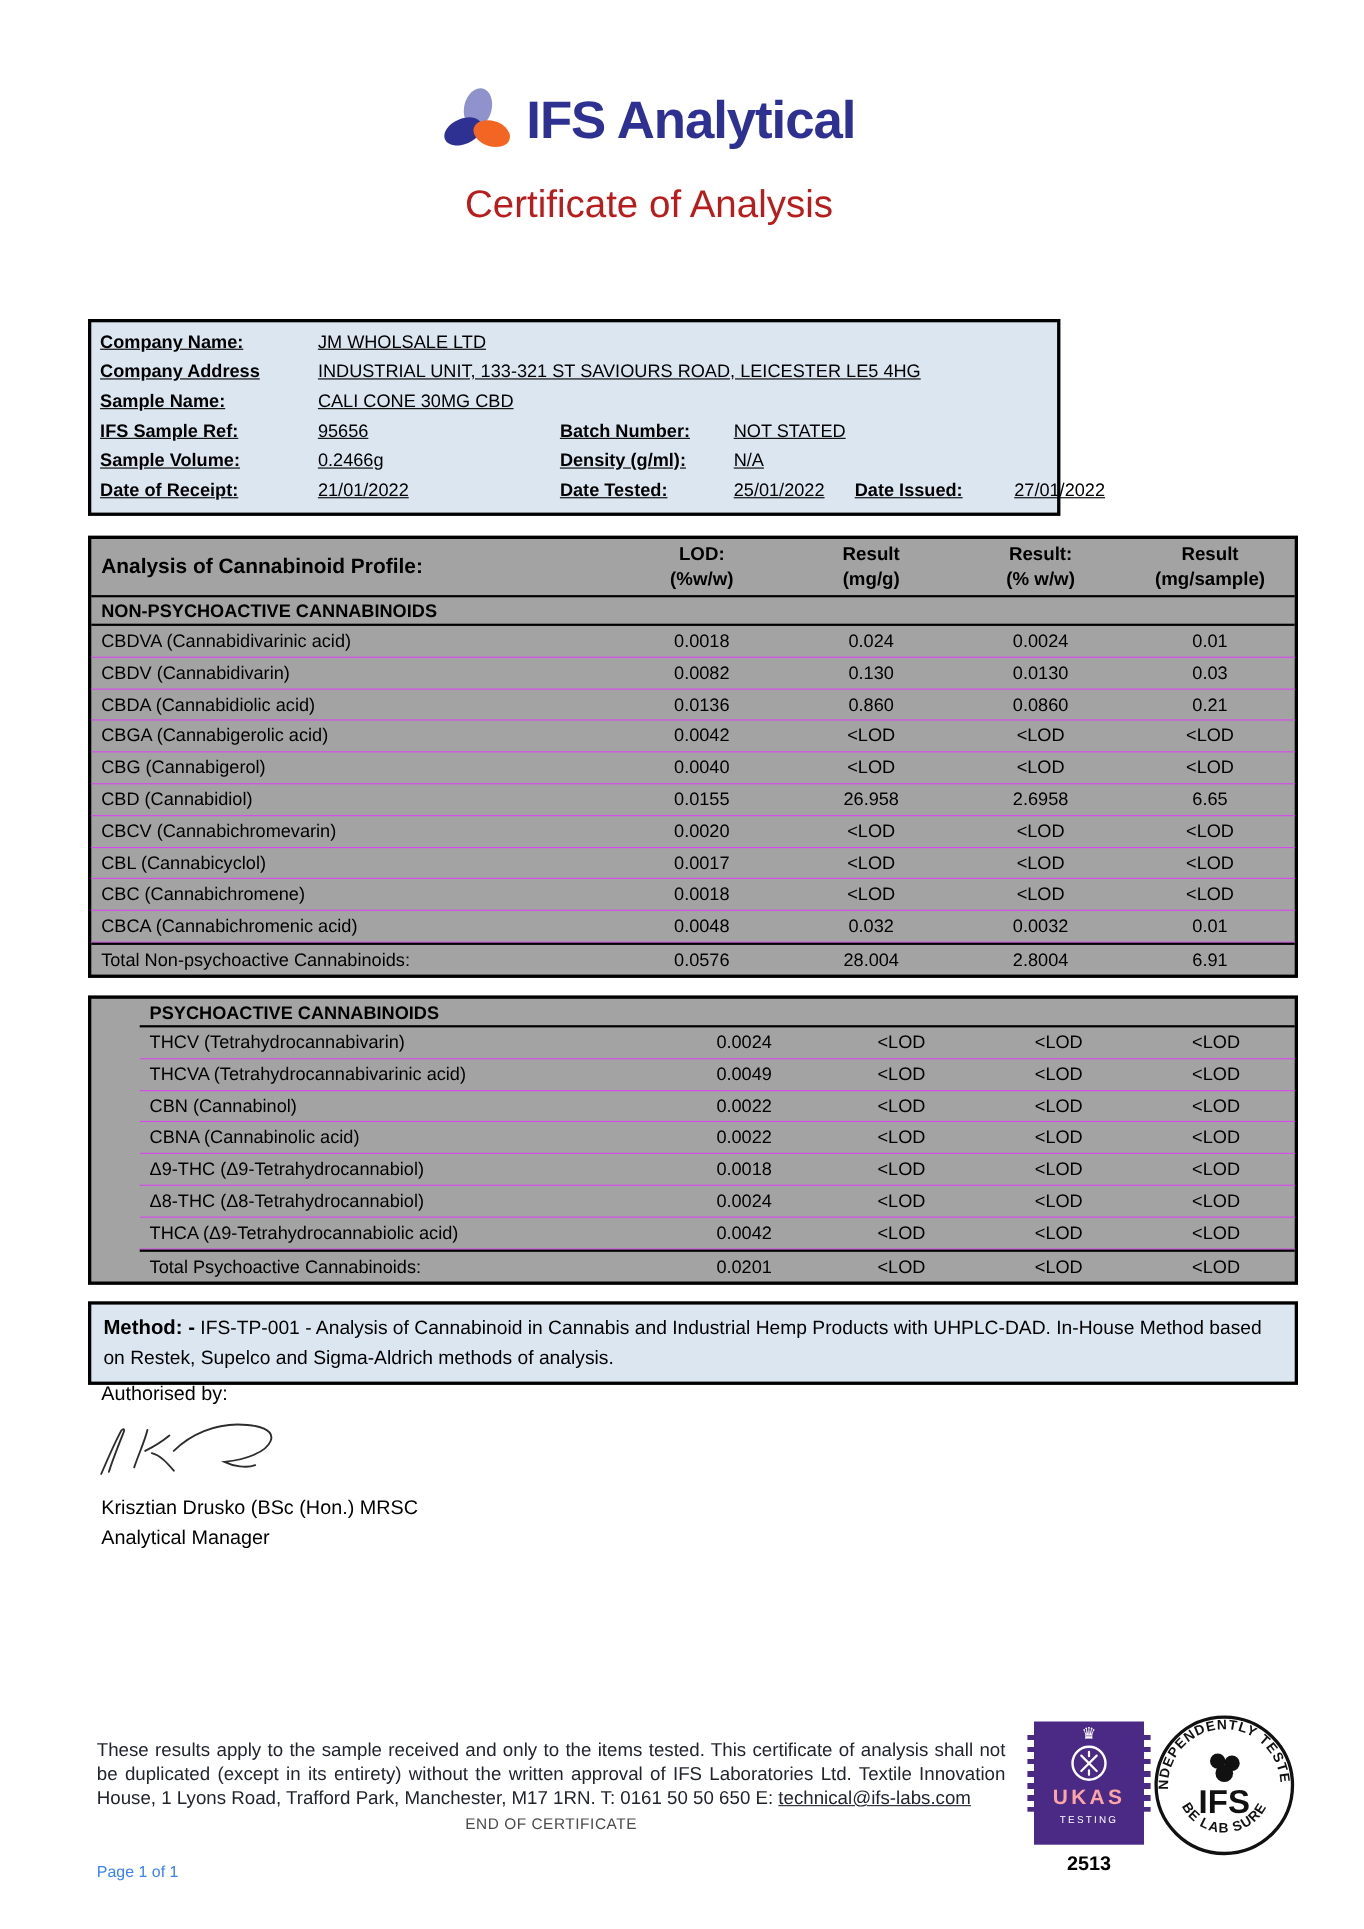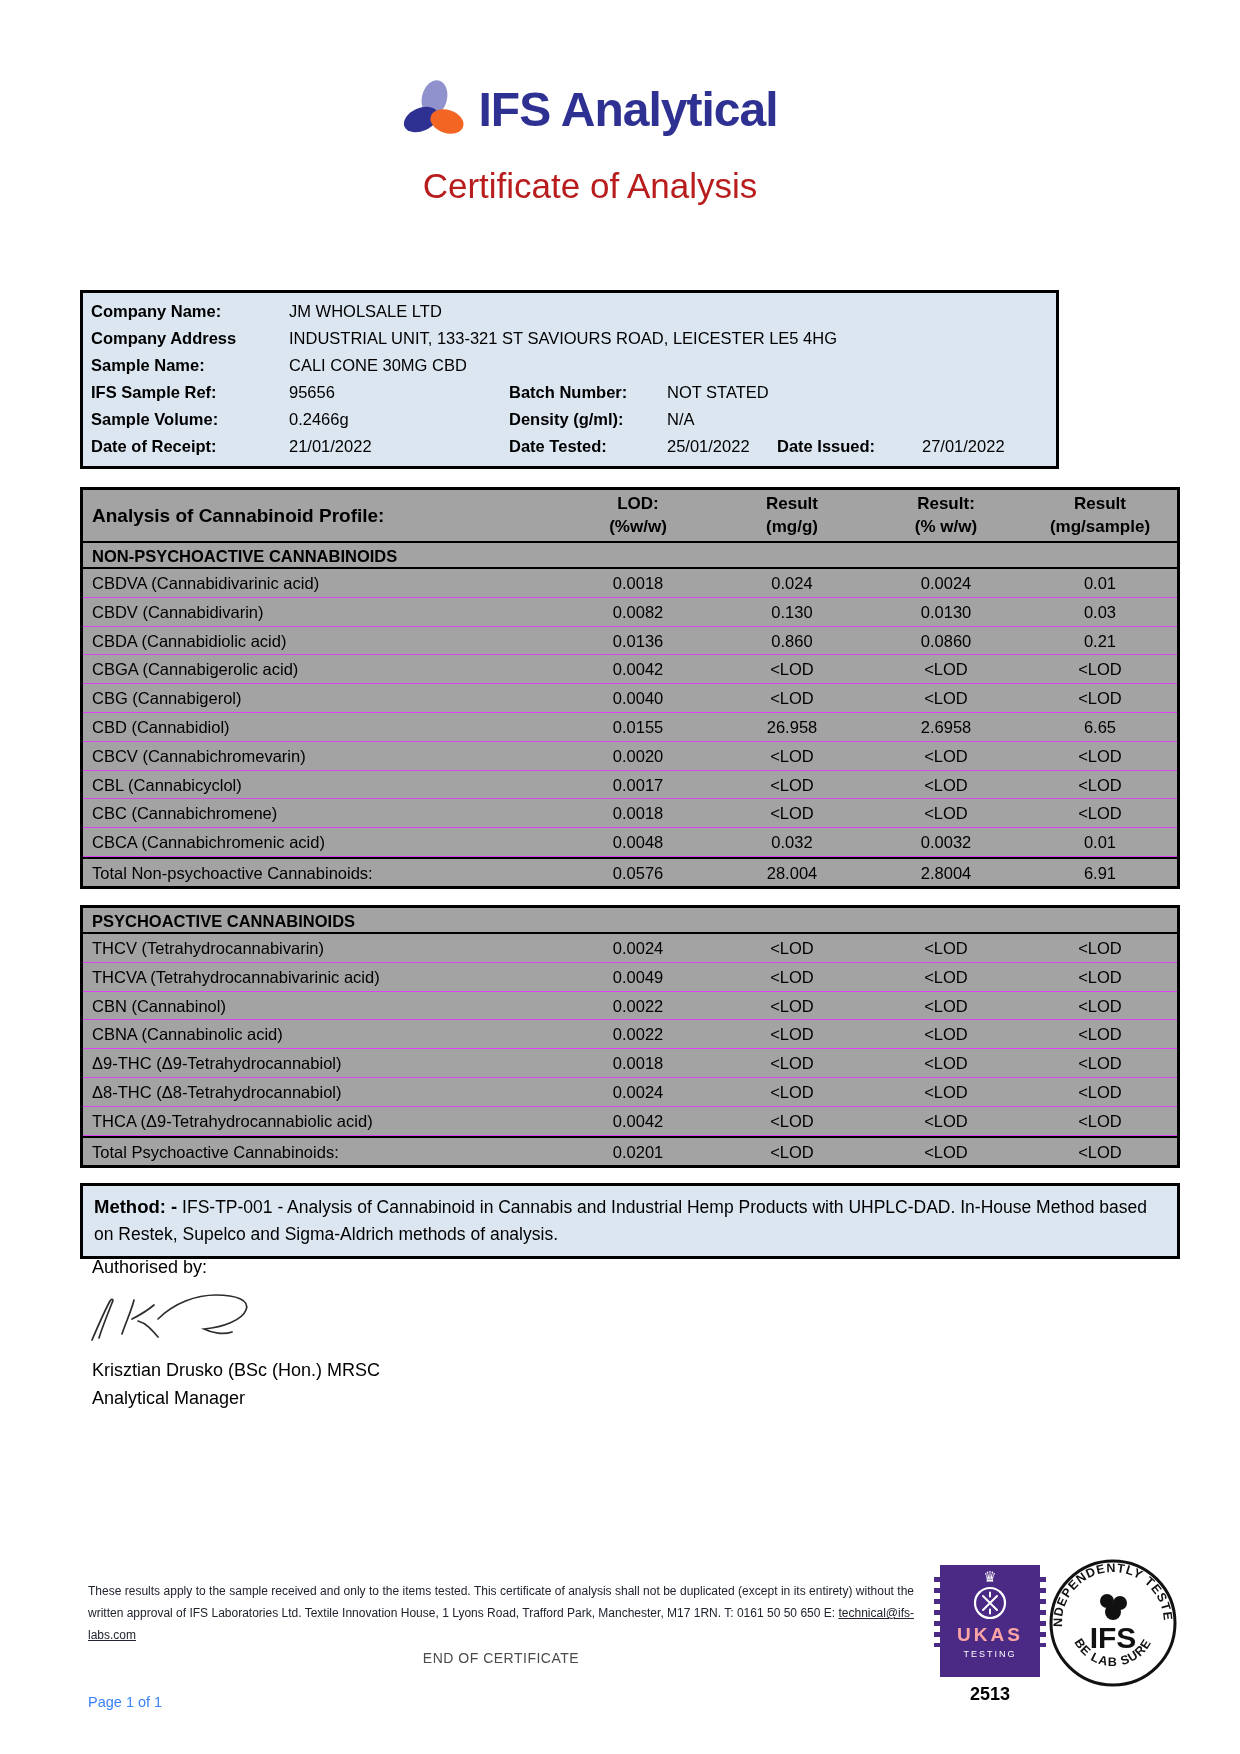--- a/index.html
+++ b/index.html
@@ -13,33 +13,33 @@
   .logo-icon { position:relative; width:62px; height:58px; }
   .logo-icon .el { position:absolute; border-radius:50%; }
   .el-lav { width:25px; height:36px; left:19px; top:0; background:#8f92cc; transform:rotate(14deg); }
   .el-ind { width:36px; height:23px; left:0; top:28px; background:#2e3192; transform:rotate(-24deg); }
   .el-org { width:34px; height:23px; left:27px; top:30px; background:#f26522; transform:rotate(18deg); }
   .brand-name { font-size:48px; font-weight:700; color:#2e3192; letter-spacing:-1px; }
   .doc-title { position:absolute; top:166px; left:0; width:1180px; text-align:center;
     font-size:35px; font-weight:400; color:#b91c1c; }
 
   
-  .info-box { position:absolute; top:290px; left:80px; width:979px;
-    background:#dce6f1; border:3px solid #000; padding:5px 0 6px 0; }
+  .info-box { position:absolute; top:290px; left:80px; width:884px;
+    background:#dce6f1; border:3px solid #000; padding:5px 0 6px 0;text-decoration:underline; }
   .info-row { display:grid; grid-template-columns:198px 220px 158px 110px 145px 1fr;
     height:27px; line-height:27px; padding-left:8px; font-size:16.5px; }
   .info-row .lbl { font-weight:700; }
   .info-row .val { font-weight:400; }
   .span5 { grid-column:2 / span 5; }
   .span3 { grid-column:4 / span 3; }
 
   
   .tbl { position:absolute; left:80px; width:1100px; background:#a3a3a3; border:3px solid #000; }
   .tbl1 { top:487px; }
-  .tbl2 { top:905px; }
+  .tbl2 { top:905px;padding-left:44px; }
   .thead { display:grid; grid-template-columns:478px repeat(4,1fr); align-items:center;
     height:53px; border-bottom:2px solid #000; }
   .thead .t-title { font-size:19px; font-weight:700; padding-left:9px; }
   .thead .t-col { text-align:center; font-size:17px; font-weight:700; line-height:1.3; }
   .sect { height:26px; line-height:26px; font-size:16.5px; font-weight:700;
     padding-left:9px; border-bottom:2px solid #000; }
   .trow { display:grid; grid-template-columns:478px repeat(4,1fr);
     height:28.8px; line-height:28.8px; font-size:16.5px; border-bottom:1px solid #d946ef; }
   .trow:last-child { border-bottom:none; }
   .trow .nm { padding-left:9px; text-align:left; }
@@ -52,21 +52,21 @@
     font-size:17.5px; line-height:1.5; }
   .method-box .mlbl { font-weight:700; font-size:18.5px; }
 
   
   .auth-label { position:absolute; top:1257px; left:92px; font-size:18px; }
   .signature { position:absolute; top:1288px; left:84px; }
   .auth-name { position:absolute; top:1356px; left:92px; font-size:18px; line-height:28px; }
 
   
   .fineprint { position:absolute; top:1580px; left:88px; width:826px;
-    font-size:12px; line-height:22px; text-align:justify; color:#20242e; }
+    font-size:17px; line-height:22px; text-align:justify; color:#20242e; }
   .fineprint a { color:#20242e; text-decoration:underline; }
   .end-cert { position:absolute; top:1650px; left:88px; width:826px; text-align:center;
     font-size:14px; color:#4a4a4a; letter-spacing:0.5px; }
   .page-num { position:absolute; top:1694px; left:88px; font-size:14.5px; color:#3b82f6; }
 
   .ukas { position:absolute; top:1565px; left:940px; width:100px; height:112px;
     background:#4b2a85; display:flex; flex-direction:column; align-items:center;
     justify-content:flex-start; padding-top:4px; }
   .ukas::before, .ukas::after { content:""; position:absolute; top:12px; bottom:30px; width:6px;
     background:repeating-linear-gradient(to bottom, #4b2a85 0 5px, transparent 5px 11px); }

